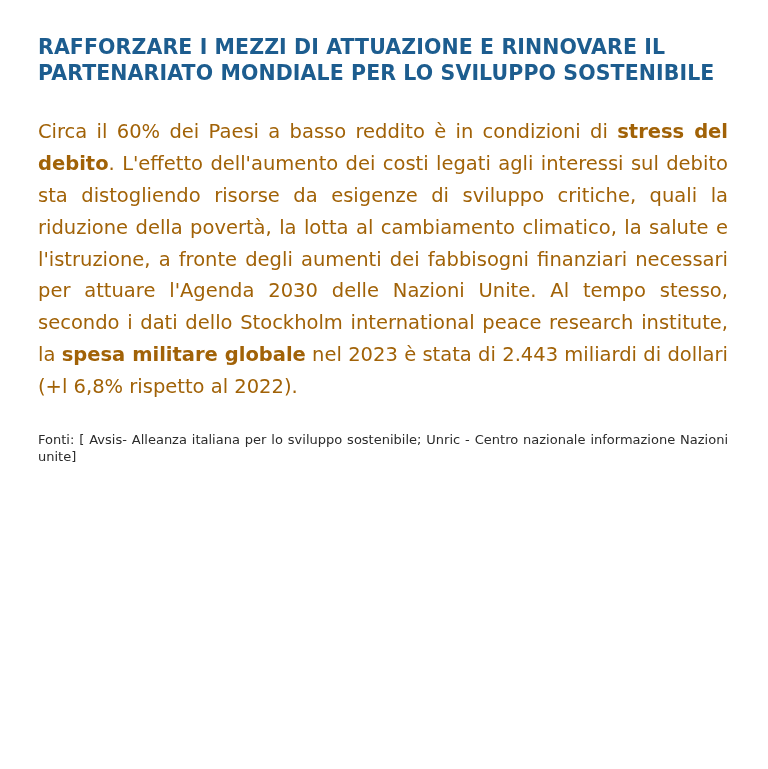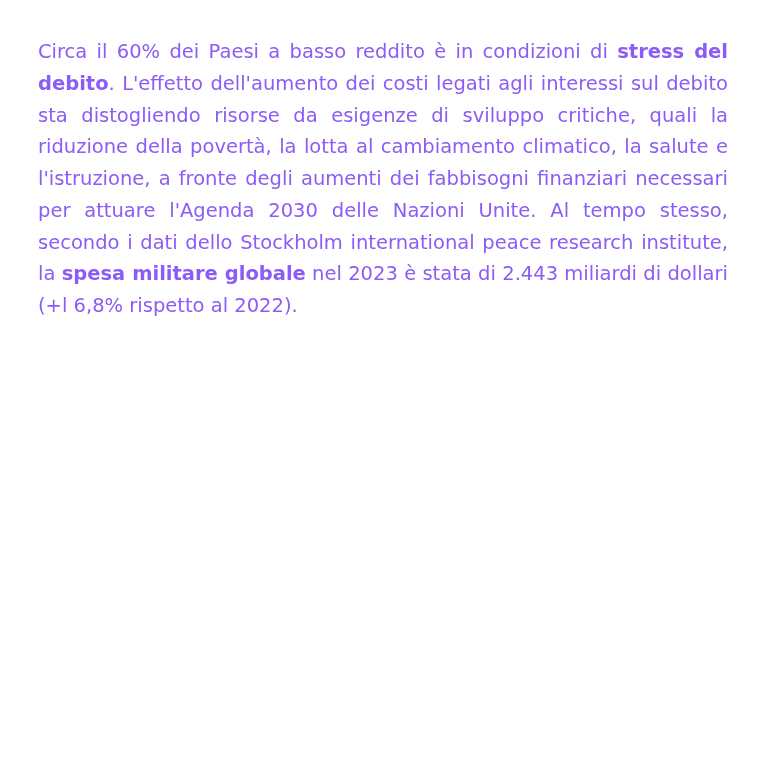--- a/index.html
+++ b/index.html
@@ -29,38 +29,40 @@
     letter-spacing: 0.1px;
     margin: 0 0 30px 0;
     text-transform: uppercase;
     max-width: 690px;
   }
   .body-par {
     font-size: 19.5px;
     line-height: 1.63;
     text-align: justify;
     margin: 2px 0 26px 0;
-    color: #8b5cf6;
+    color: #a16207;
     max-width: 694px;
   }
   .body-par b {
     font-weight: bold;
   }
   .sources {
     font-size: 13px;
     line-height: 1.38;
     text-align: justify;
     color: #2b2b2b;
     max-width: 694px;
     margin: 28px 0 0 0;
   }
 </style>
 </head>
 <body>
 
 <div class="page">
 
+  <h1 class="doc-title">RAFFORZARE I MEZZI DI ATTUAZIONE E RINNOVARE IL PARTENARIATO MONDIALE PER LO SVILUPPO SOSTENIBILE</h1>
 
   <p class="body-par">Circa il 60% dei Paesi a basso reddito è in condizioni di <b>stress del debito</b>. L'effetto dell'aumento dei costi legati agli interessi sul debito sta distogliendo risorse da esigenze di sviluppo critiche, quali la riduzione della povertà, la lotta al cambiamento climatico, la salute e l'istruzione, a fronte degli aumenti dei fabbisogni finanziari necessari per attuare l'Agenda 2030 delle Nazioni Unite. Al tempo stesso, secondo i dati dello Stockholm international peace research institute, la <b>spesa militare globale</b> nel 2023 è stata di 2.443 miliardi di dollari (+l 6,8% rispetto al 2022).</p>
 
 
+  <p class="sources">Fonti: [ Avsis- Alleanza italiana per lo sviluppo sostenibile; Unric - Centro nazionale informazione Nazioni unite]</p>
 
 </div>
 
 </body></html>

